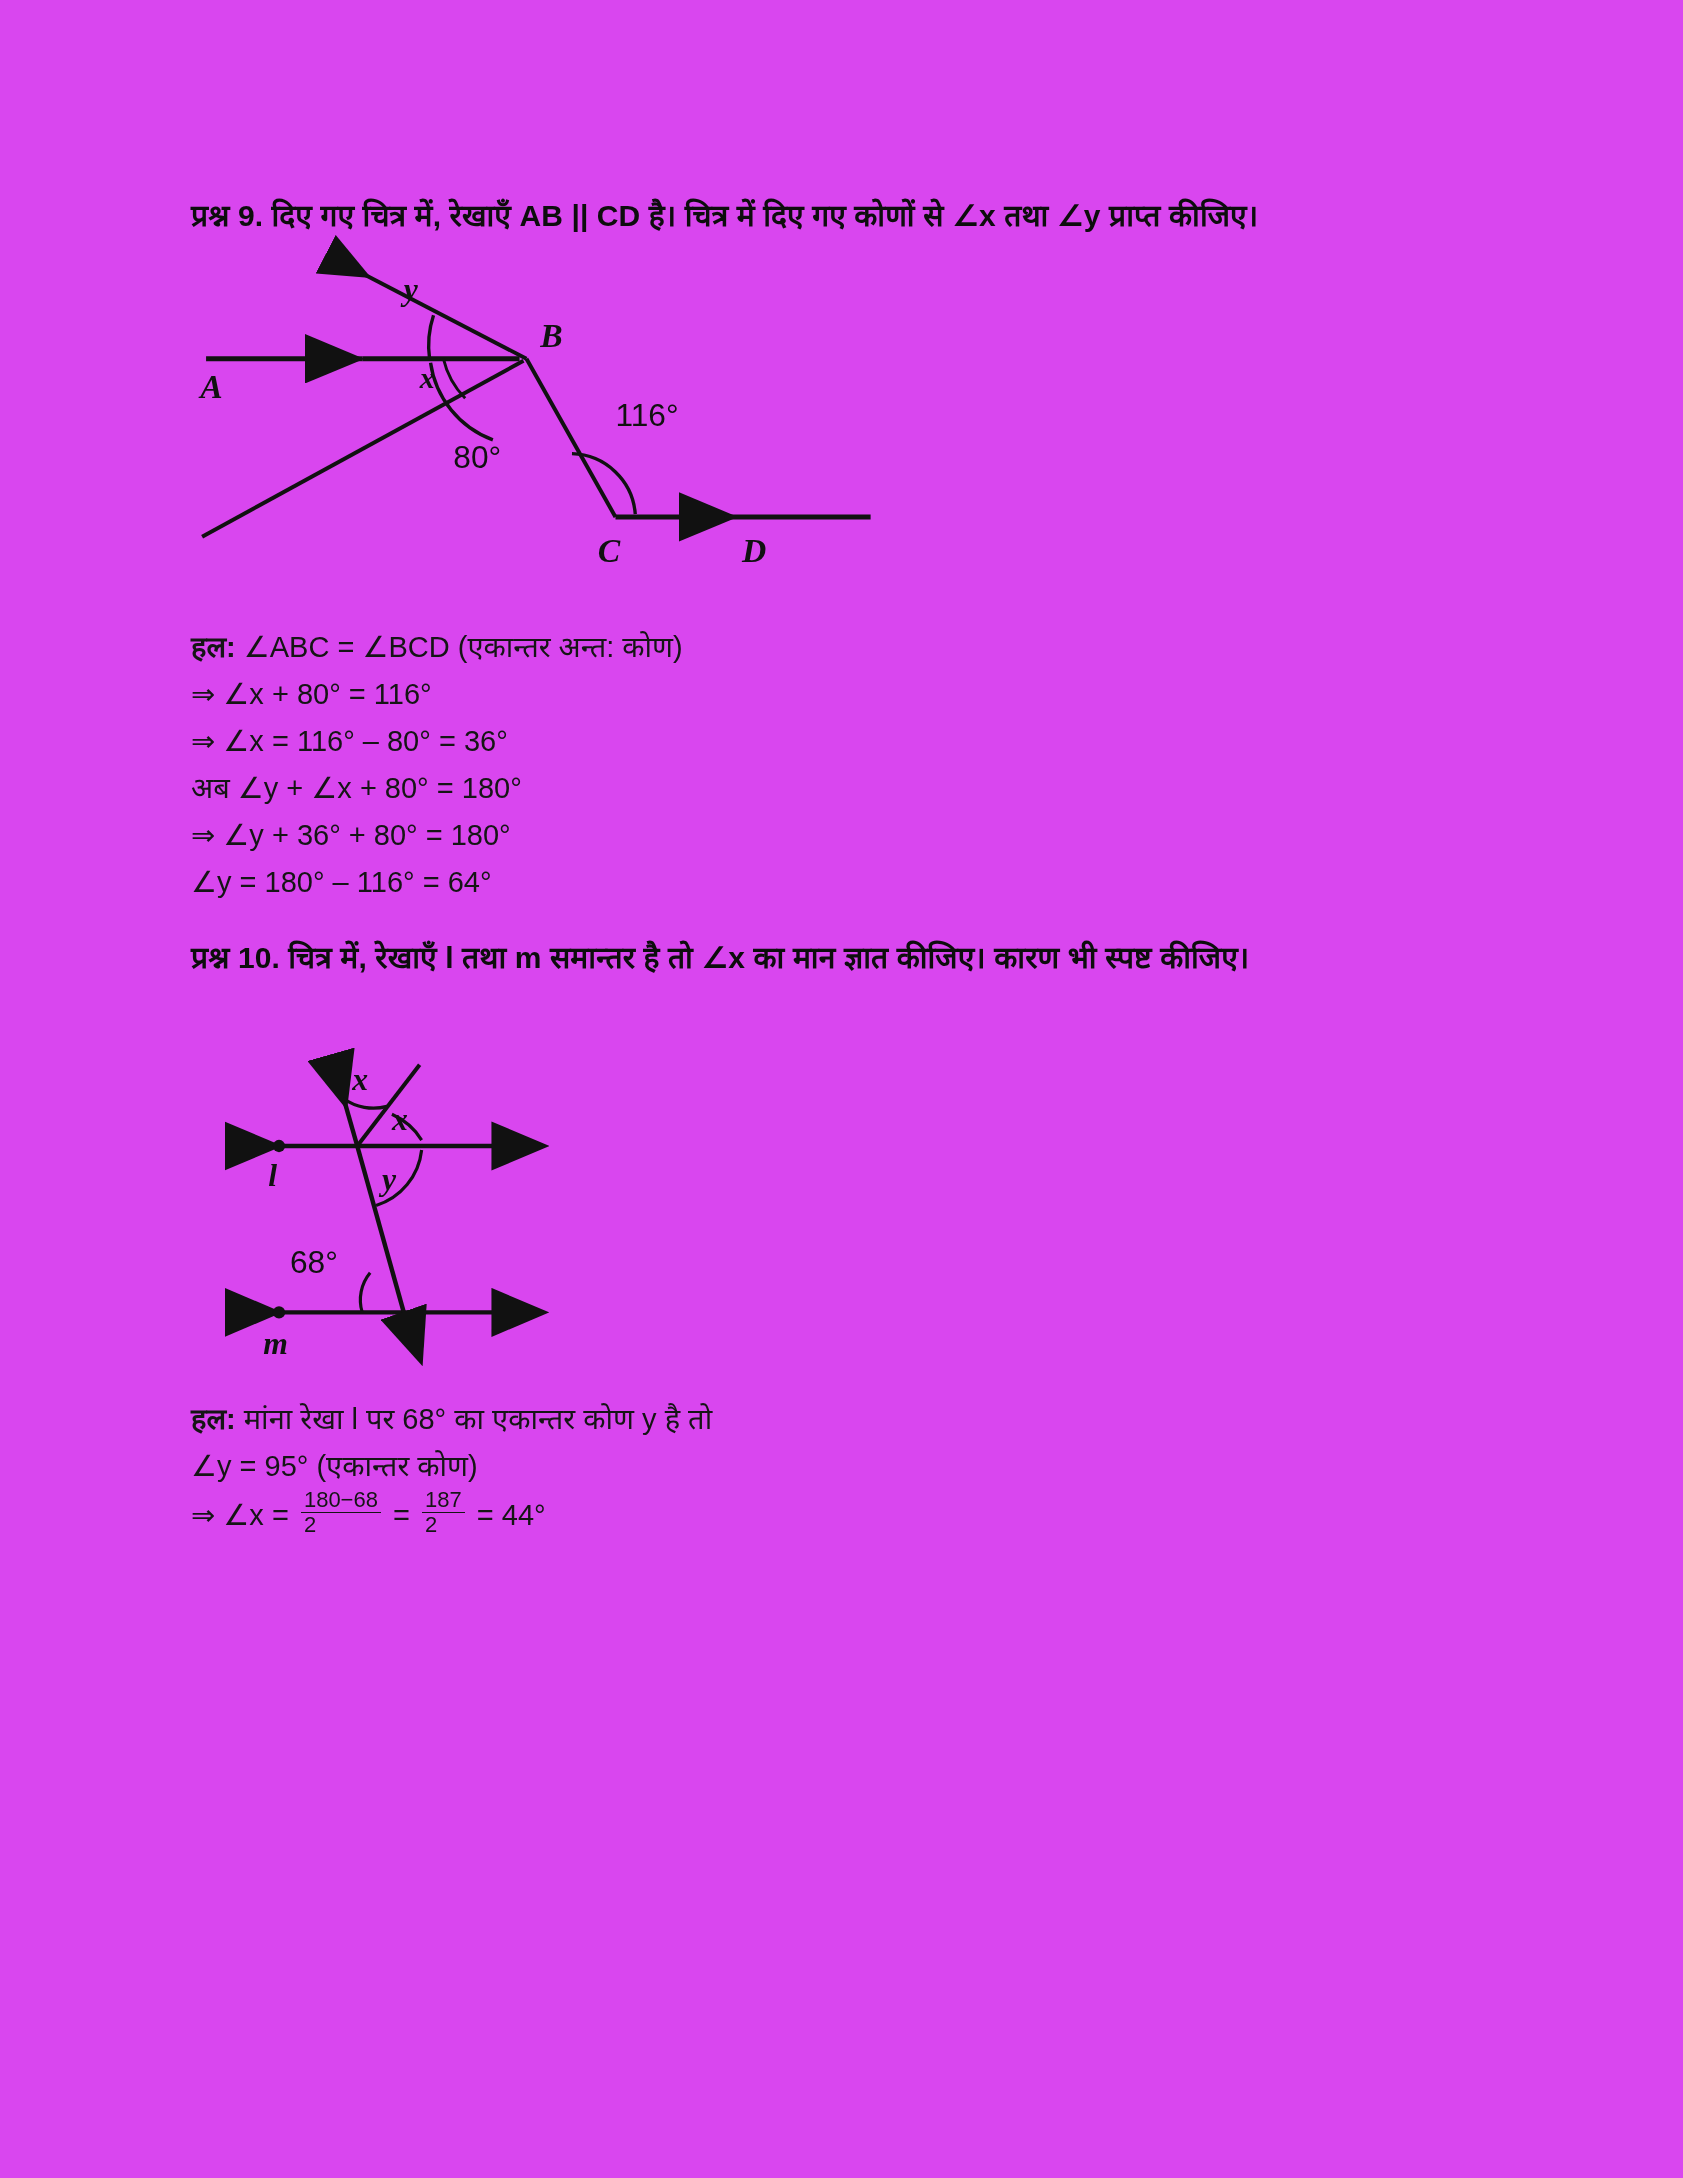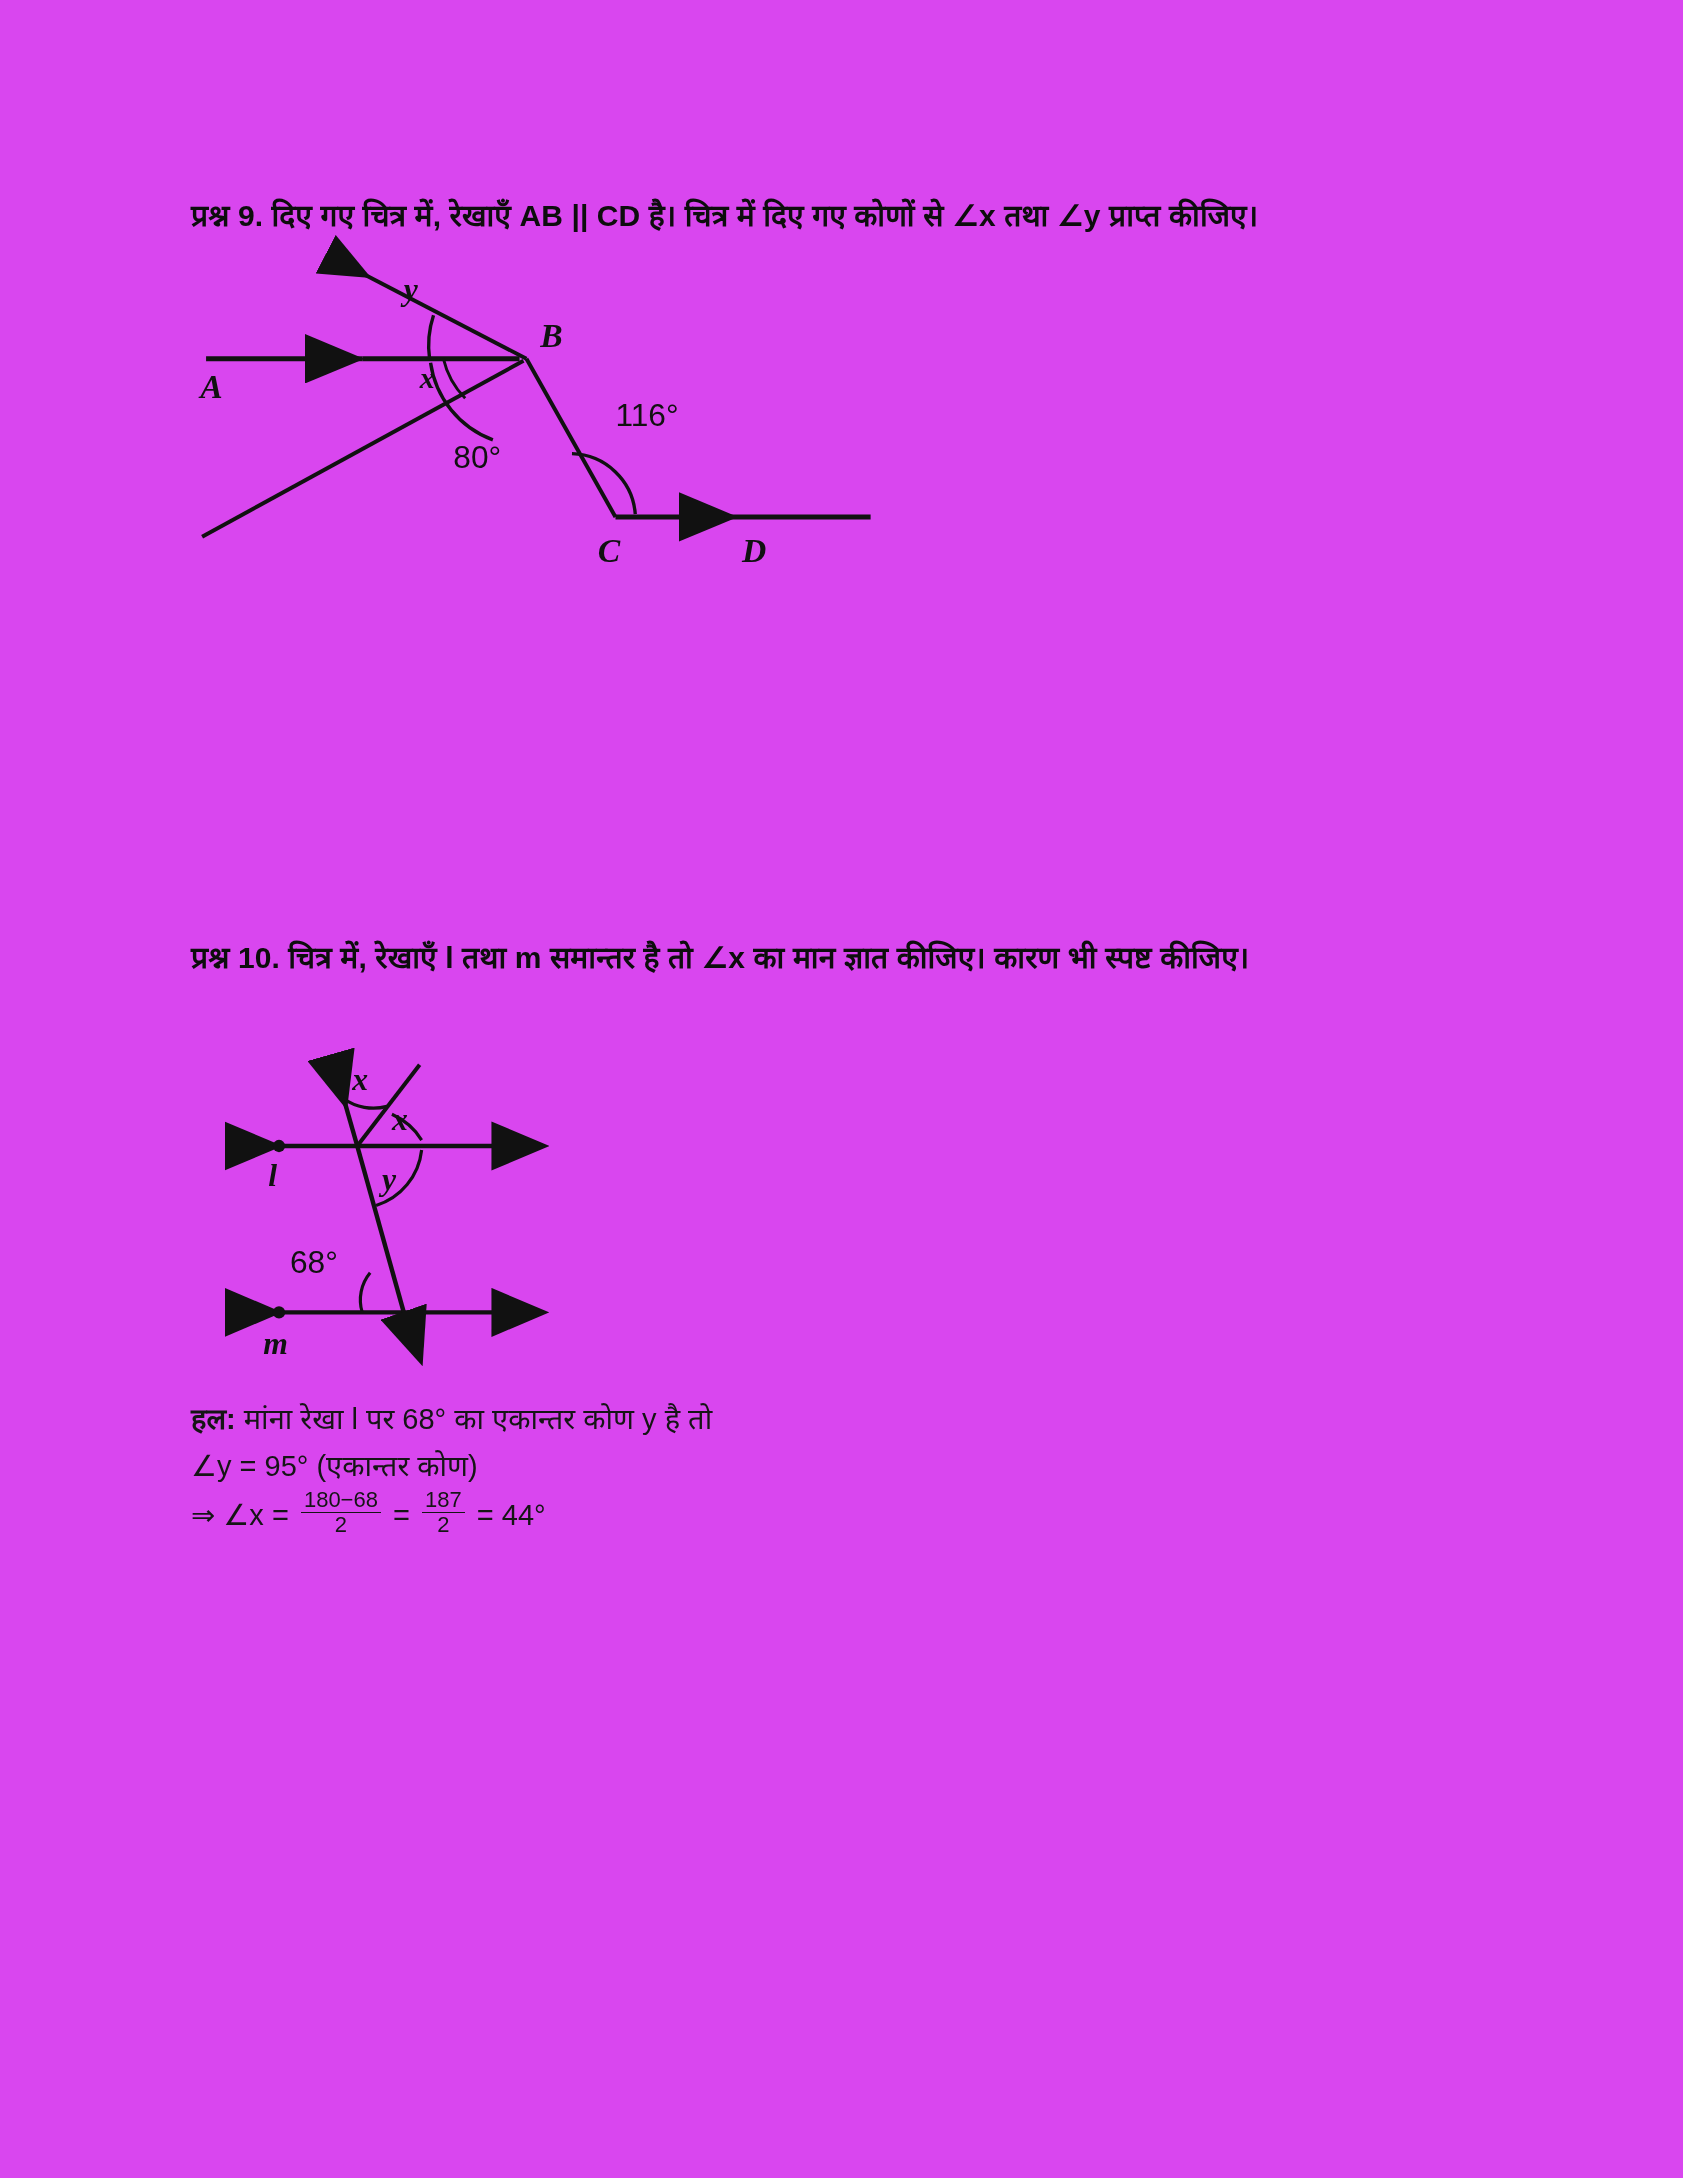--- a/index.html
+++ b/index.html
@@ -55,21 +55,20 @@
   .sol-line.tall { height: 57px; }
 
   .hal {
     font-weight: bold;
   }
 
   
   .frac {
     display: inline-block;
     vertical-align: -0.42em;
-    text-align: center;
     font-size: 22px;
     line-height: 1.08;
     margin: 0 4px;
     position: relative;
     top: -2px;
   }
   .frac .num {
     display: block;
     padding: 0 3px;
     border-bottom: 1.6px solid #151515;
@@ -152,20 +151,31 @@
       <text class="fig-label" x="424" y="318" font-size="34">C</text>
       <text class="fig-label" x="570" y="318" font-size="34">D</text>
 
       <text class="fig-label" x="228" y="53" font-size="32">y</text>
       <text class="fig-label" x="244" y="142" font-size="30">x</text>
       <text class="fig-num" x="278" y="222" font-size="32">80°</text>
       <text class="fig-num" x="442" y="180" font-size="32">116°</text>
     </svg>
   </div>
 
+  <div class="sol-block" id="sol9">
+    <div class="sol-line">
+      <span class="hal">हल:</span>
+      <span>∠ABC = ∠BCD (एकान्तर अन्त: कोण)</span>
+    </div>
+    <div class="sol-line">⇒ ∠x + 80° = 116°</div>
+    <div class="sol-line">⇒ ∠x = 116° – 80° = 36°</div>
+    <div class="sol-line">अब ∠y + ∠x + 80° = 180°</div>
+    <div class="sol-line">⇒ ∠y + 36° + 80° = 180°</div>
+    <div class="sol-line">∠y = 180° – 116° = 64°</div>
+  </div>
 
   <div class="q-heading" id="q10-heading">प्रश्न 10. चित्र में, रेखाएँ l तथा m समान्तर है तो ∠x का मान ज्ञात कीजिए। कारण भी स्पष्ट कीजिए।</div>
 
   <div class="figure" id="fig10">
     <svg width="515" height="327" viewBox="0 0 520 330" aria-hidden="true">
       <defs>
         <marker id="ah2" markerWidth="13" markerHeight="11" refX="11" refY="5.5" orient="auto">
           <path d="M0,0 L13,5.5 L0,11 Z" fill="#111111"></path>
         </marker>
         <marker id="ah2s" markerWidth="13" markerHeight="11" refX="2" refY="5.5" orient="auto">

